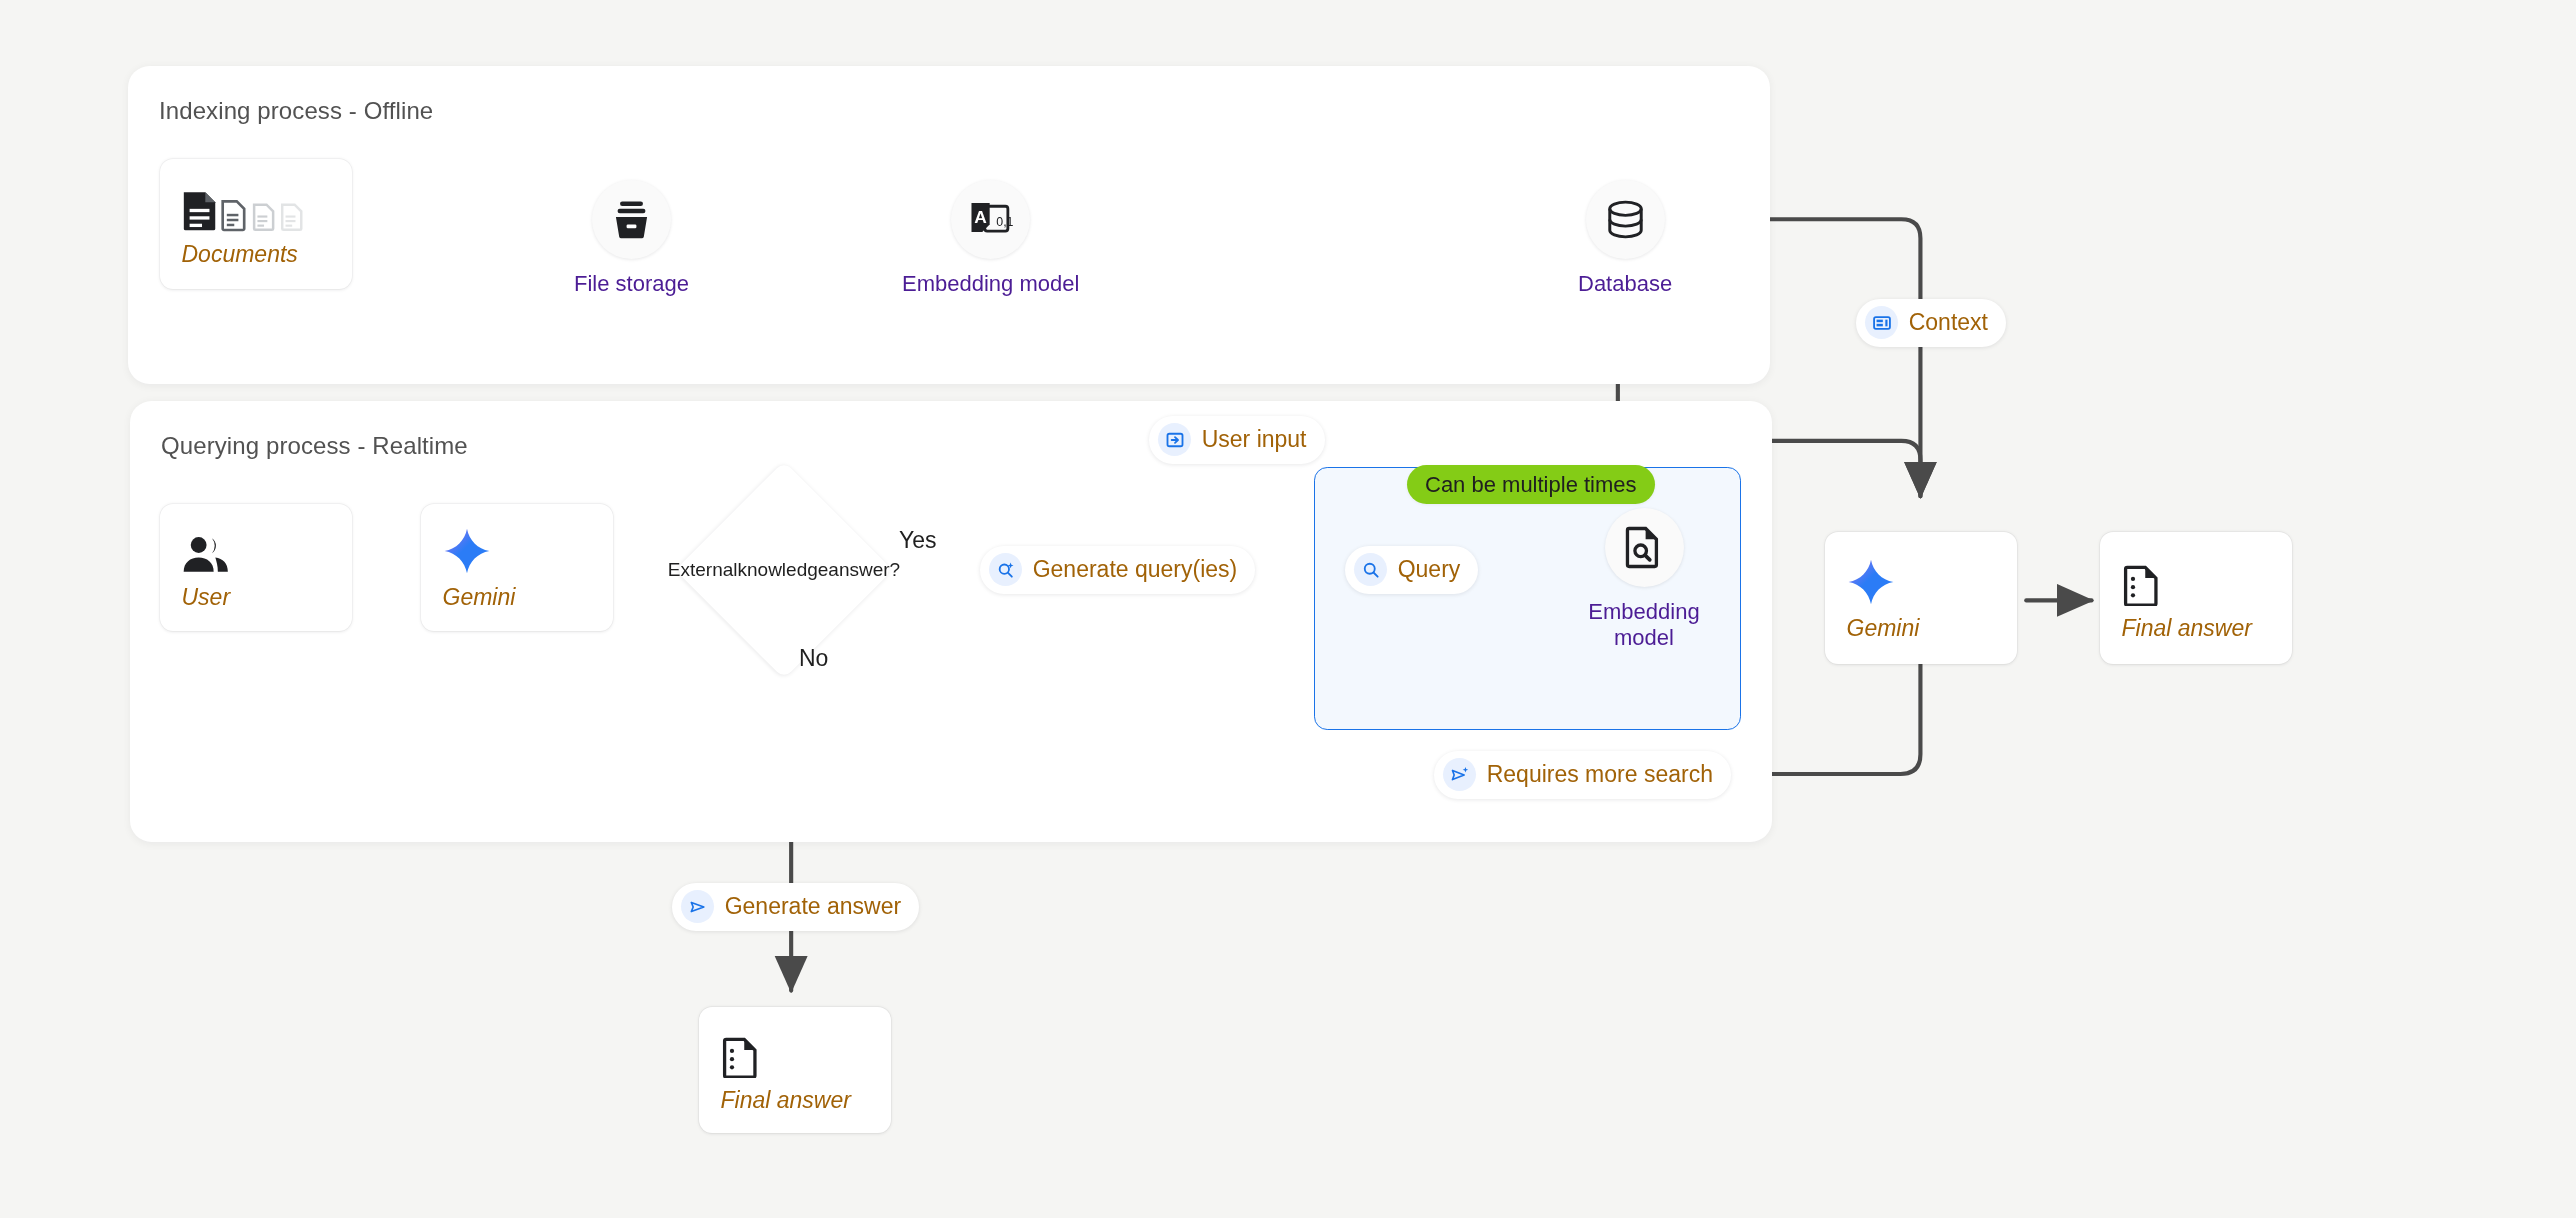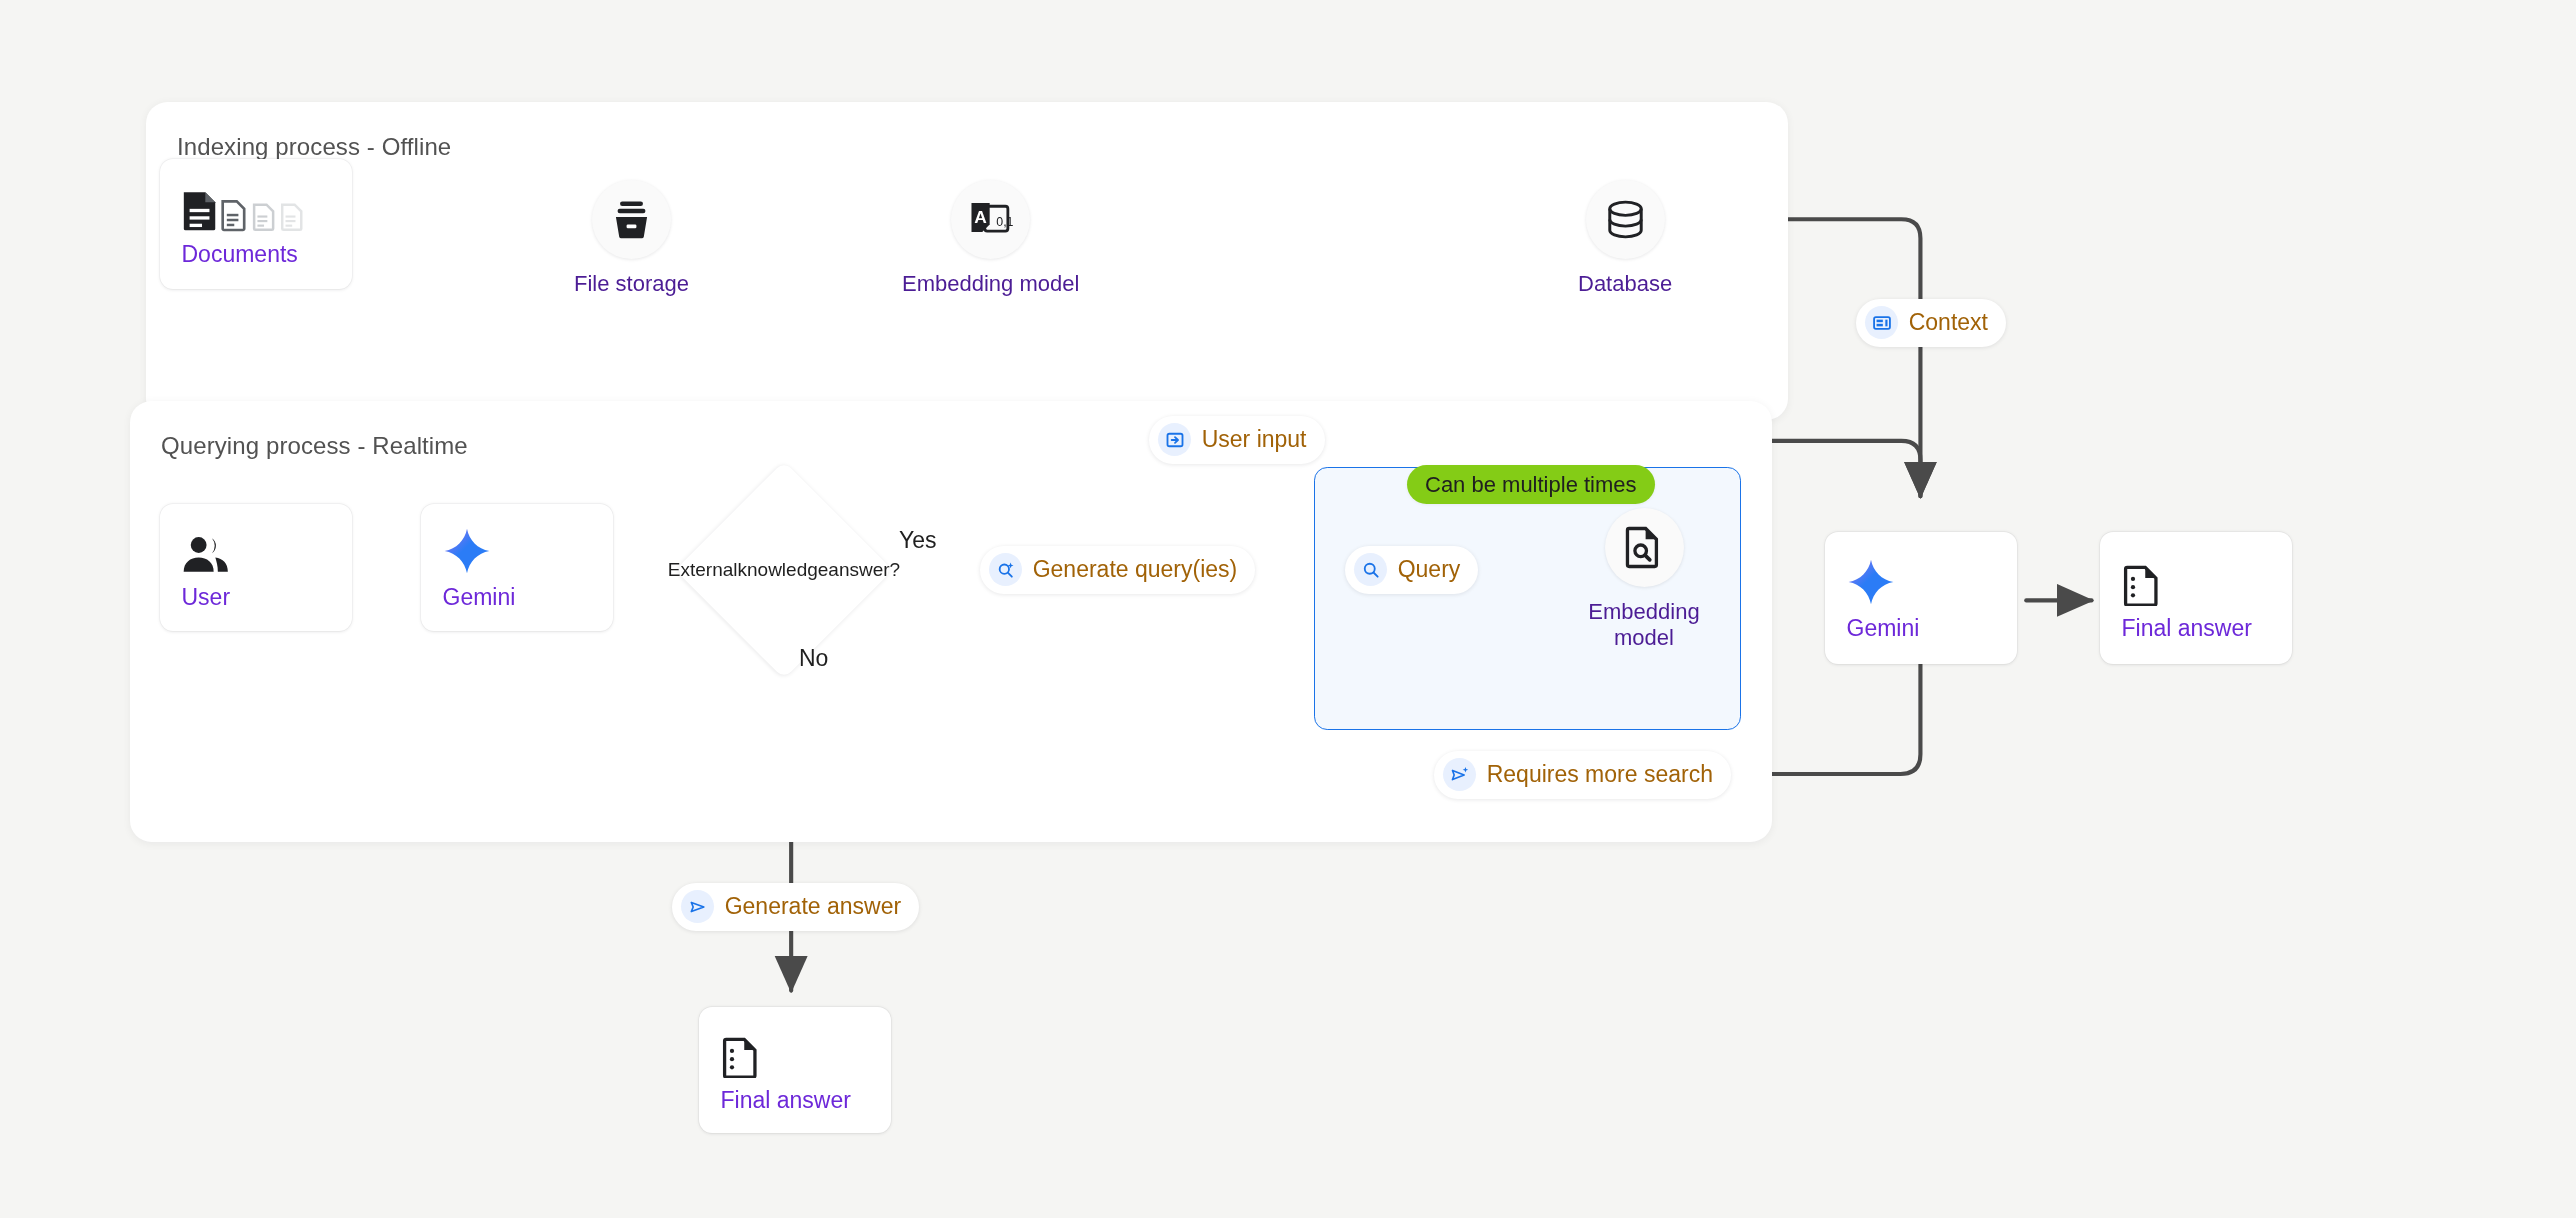--- a/index.html
+++ b/index.html
@@ -11,37 +11,37 @@
     -webkit-font-smoothing:antialiased;
   }
   #stage{position:absolute;inset:0;}
   svg.wires{position:absolute;left:0;top:0;width:2576px;height:1219px;pointer-events:none;}
 
   
   .panel{
     position:absolute;background:#ffffff;border-radius:21.5px;
     box-shadow:0 1.7px 8.3px rgba(20,20,30,.055);
   }
-  #panel-index{left:146px;top:66px;width:1642px;height:318px;margin-top:36px;}
+  #panel-index{left:128px;top:66px;width:1642px;height:318px;}
   #panel-query{left:130px;top:401px;width:1642px;height:441px;}
   .panel-title{
     position:absolute;left:31px;top:31px;
     font-size:24px;color:#525252;letter-spacing:0.1px;white-space:nowrap;
   }
 
   
   .card{
     position:absolute;background:#fff;border-radius:13.2px;
     box-shadow:0 0.8px 3.3px rgba(20,20,30,.10),0 0 0 0.8px rgba(20,20,30,.035);
     display:flex;flex-direction:column;justify-content:center;
     padding:18px 21.5px;box-sizing:border-box;
   }
   .card .glyph{height:51px;display:flex;align-items:flex-end;}
   .card .cap{
-    margin-top:10px;font-size:23px;color:#6d28d9;white-space:nowrap;line-height:1.1;
+    margin-top:10px;font-size:23px;color:#a16207;white-space:nowrap;line-height:1.1;font-style:italic;
   }
 
   
   .circ-node{position:absolute;display:flex;flex-direction:column;align-items:center;}
   .circ{
     width:79px;height:79px;border-radius:50%;background:#fafafa;
     box-shadow:0 0.8px 3.3px rgba(20,20,30,.10);
     display:flex;align-items:center;justify-content:center;
   }
   .circ-cap{margin-top:11.6px;font-size:22px;color:#4c1d95;text-align:center;white-space:nowrap;line-height:1.22;}

